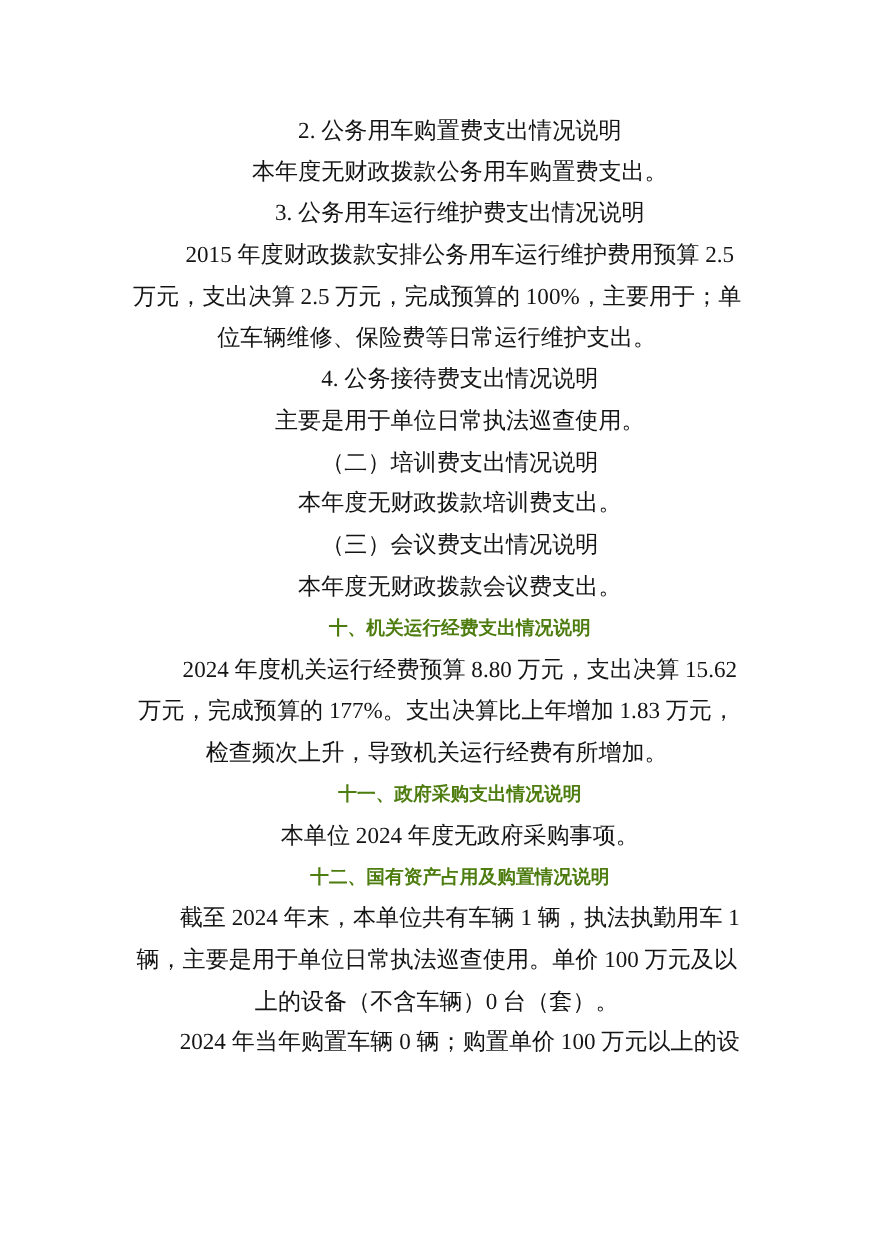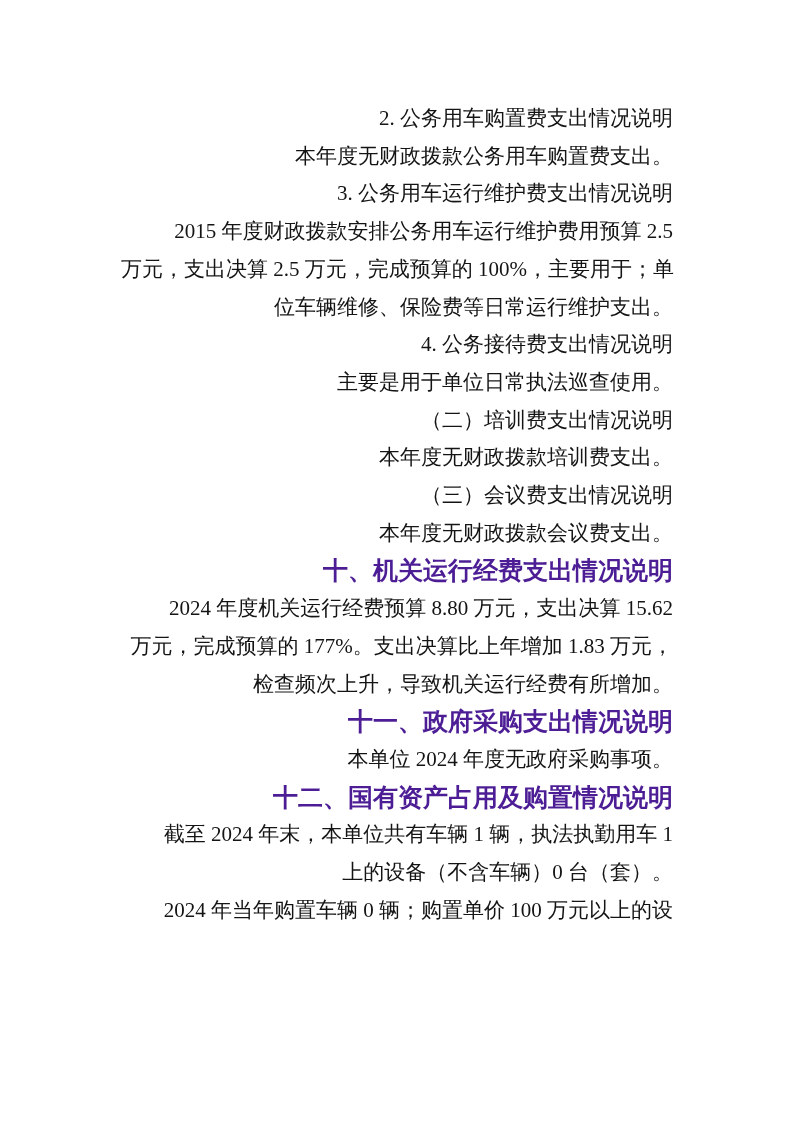--- a/index.html
+++ b/index.html
@@ -19,30 +19,30 @@
     color: #141414;
   }
   .doc {
     position: absolute;
     left: 121px;
     top: 100px;
     width: 552px;
   }
   .line {
     white-space: nowrap;
-    text-align: right;
+    text-align: center;
   }
   .line.indent {
     text-indent: 42px;
   }
   .line.heading {
     font-family: "Liberation Sans", "DejaVu Sans", sans-serif;
     font-weight: 700;
-    font-size: 25px;
-    color: #4c1d95;
+    font-size: 17px;
+    color: #4d7c0f;
   }
 </style>
 </head>
 <body>
 
 <div class="page">
   <div class="doc">
       <div class="line indent">2. 公务用车购置费支出情况说明</div>
       <div class="line indent">本年度无财政拨款公务用车购置费支出。</div>
       <div class="line indent">3. 公务用车运行维护费支出情况说明</div>
@@ -56,16 +56,17 @@
       <div class="line indent">（三）会议费支出情况说明</div>
       <div class="line indent">本年度无财政拨款会议费支出。</div>
       <div class="line indent heading">十、机关运行经费支出情况说明</div>
       <div class="line indent">2024 年度机关运行经费预算 8.80 万元，支出决算 15.62</div>
       <div class="line">万元，完成预算的 177%。支出决算比上年增加 1.83 万元，</div>
       <div class="line">检查频次上升，导致机关运行经费有所增加。</div>
       <div class="line indent heading">十一、政府采购支出情况说明</div>
       <div class="line indent">本单位 2024 年度无政府采购事项。</div>
       <div class="line indent heading">十二、国有资产占用及购置情况说明</div>
       <div class="line indent">截至 2024 年末，本单位共有车辆 1 辆，执法执勤用车 1</div>
+      <div class="line">辆，主要是用于单位日常执法巡查使用。单价 100 万元及以</div>
       <div class="line">上的设备（不含车辆）0 台（套）。</div>
       <div class="line indent">2024 年当年购置车辆 0 辆；购置单价 100 万元以上的设</div>
     </div>
 </div>
 
 </body></html>

